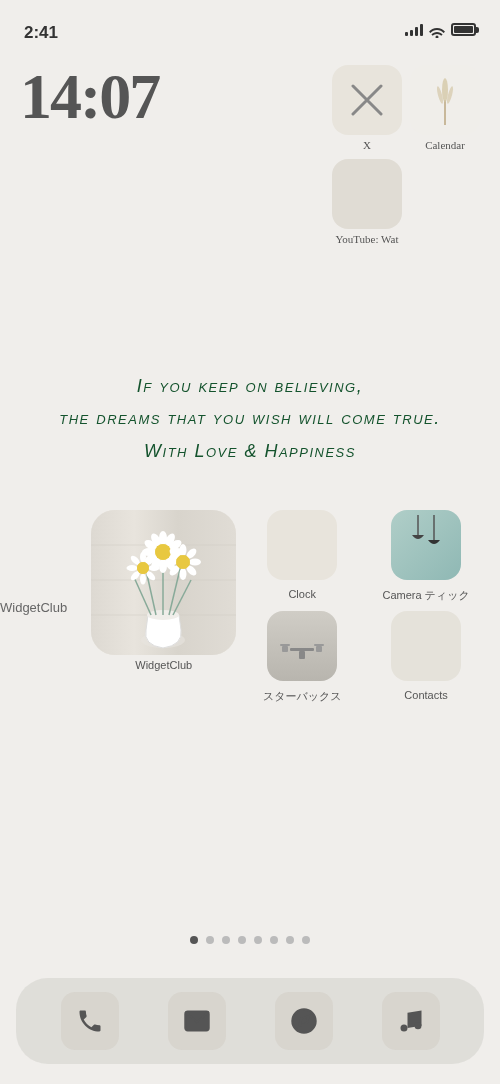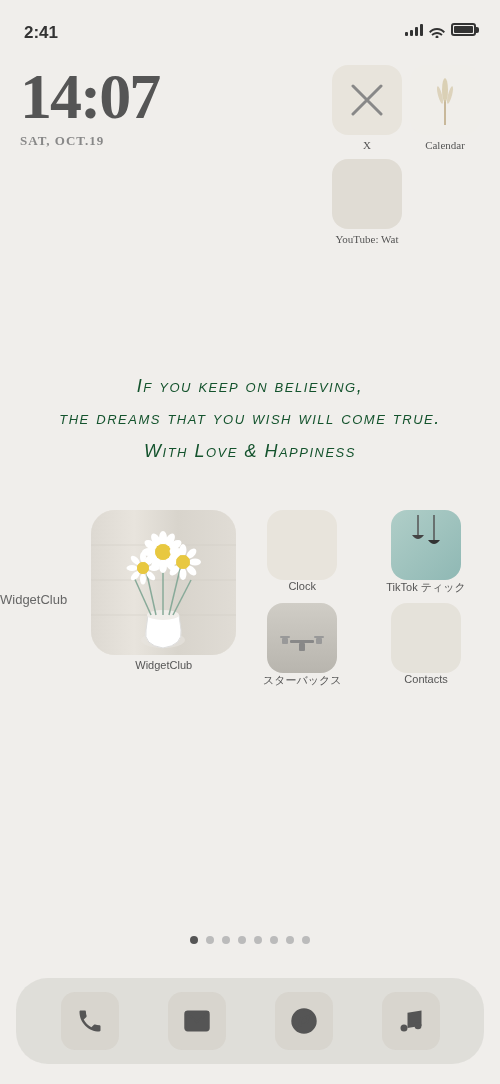--- a/index.html
+++ b/index.html
@@ -212,21 +212,21 @@
       overflow: hidden;
       display: flex;
       align-items: center;
       justify-content: center;
     }
 
     .small-app {
       display: flex;
       flex-direction: column;
       align-items: center;
-      gap: 0;
+      gap: 8px;
     }
     .small-app-img {
       width: 70px;
       height: 70px;
       border-radius: 16px;
       display: flex;
       align-items: center;
       justify-content: center;
       overflow: hidden;
     }
@@ -360,21 +360,20 @@
     <div class="battery-icon">
       <div class="battery-fill"></div>
     </div>
   </div>
 </div>
 
 <div class="top-section">
 
   <div class="clock-widget">
     <div class="clock-time">14:07</div>
-    <div class="clock-date">Sat, Oct.19</div>
   </div>
 
   <div class="right-apps">
 
     <div class="app-icon">
       <div class="app-icon-img icon-x">
         <svg width="32" height="32" viewBox="0 0 32 32" fill="#888">
           <path d="M2 2l28 28M30 2L2 30" stroke="#888" stroke-width="3" stroke-linecap="round"></path>
         </svg>
       </div>
@@ -506,21 +505,21 @@
         <div class="tiktok-bg">
 
           <svg width="60" height="60" viewBox="0 0 60 60">
             <line x1="22" y1="0" x2="22" y2="20" stroke="#555" stroke-width="1.5"></line>
             <path d="M16 20 Q22 28 28 20 Z" fill="#444"></path>
             <line x1="38" y1="0" x2="38" y2="25" stroke="#555" stroke-width="1.5"></line>
             <path d="M32 25 Q38 33 44 25 Z" fill="#333"></path>
           </svg>
         </div>
       </div>
-      <span class="app-label">TikTok ティック</span>
+      <span class="app-label">Camera ティック</span>
     </div>
 
     <div class="small-app">
       <div class="small-app-img">
         <div class="starbucks-bg">
           <svg width="60" height="60" viewBox="0 0 60 60">
 
             <rect x="18" y="32" width="24" height="3" fill="#888" rx="1"></rect>
             <rect x="27" y="35" width="6" height="8" fill="#888" rx="1"></rect>
 

